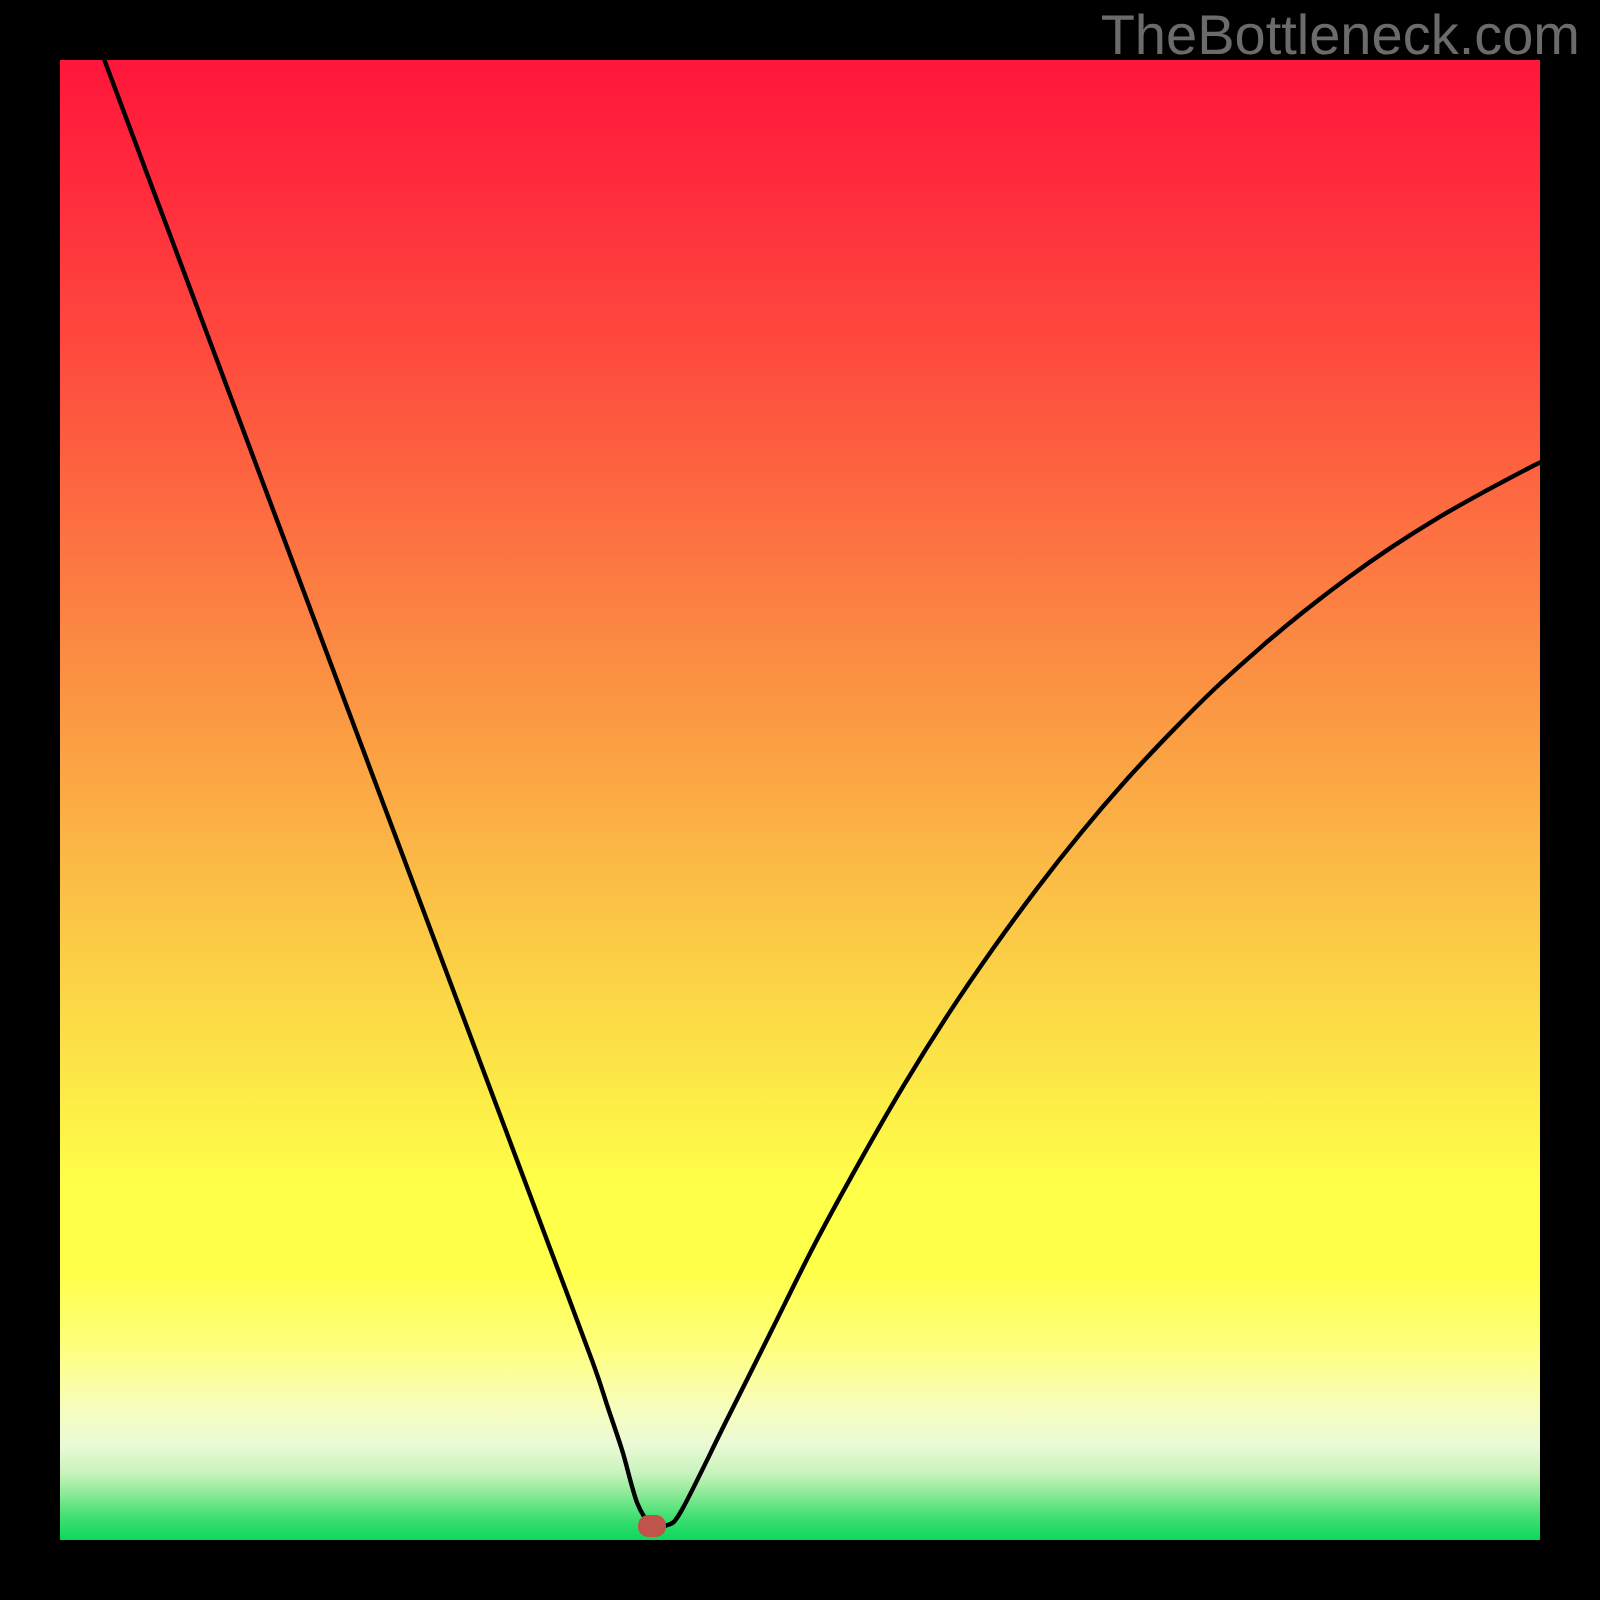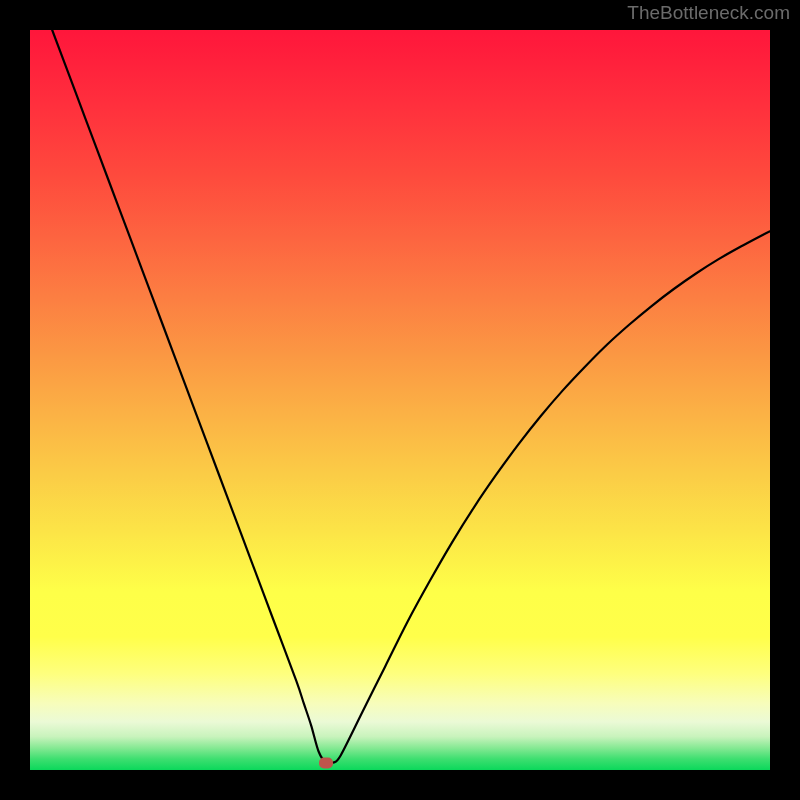--- a/index.html
+++ b/index.html
@@ -14,21 +14,21 @@
     position: relative;
     width: 800px;
     height: 800px;
     background: #000;
   }
   .watermark {
     position: absolute;
     top: 2px;
     right: 10px;
     font-family: Arial, Helvetica, sans-serif;
-    font-size: 19px;
+    font-size: 28px;
     color: #6b6b6b;
     font-weight: 500;
     z-index: 10;
   }
   .plot-area {
     position: absolute;
     left: 30px;
     top: 30px;
     width: 740px;
     height: 740px;

